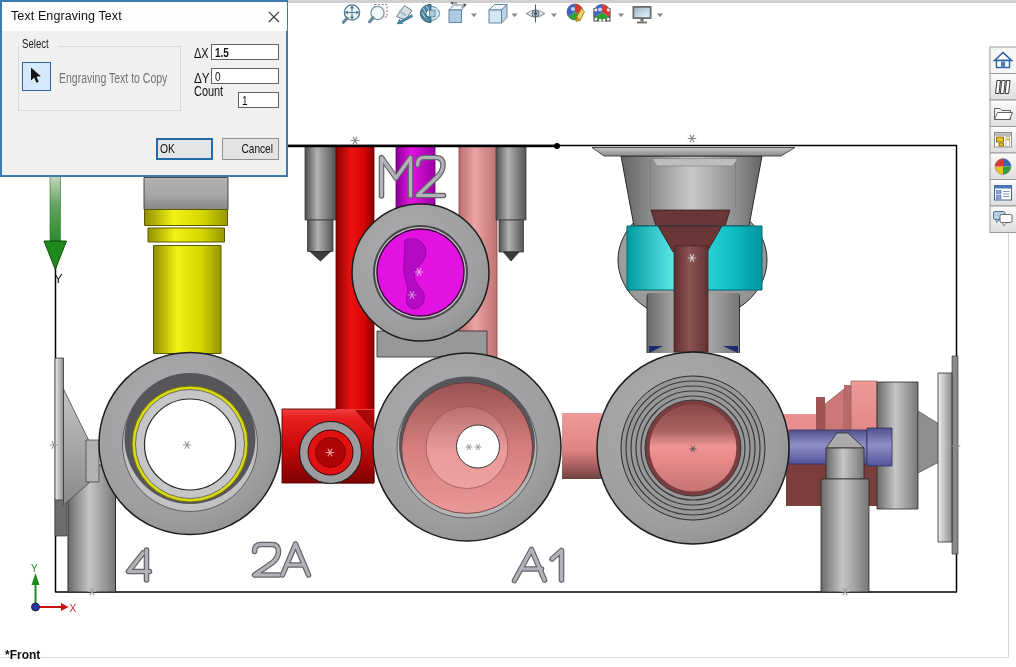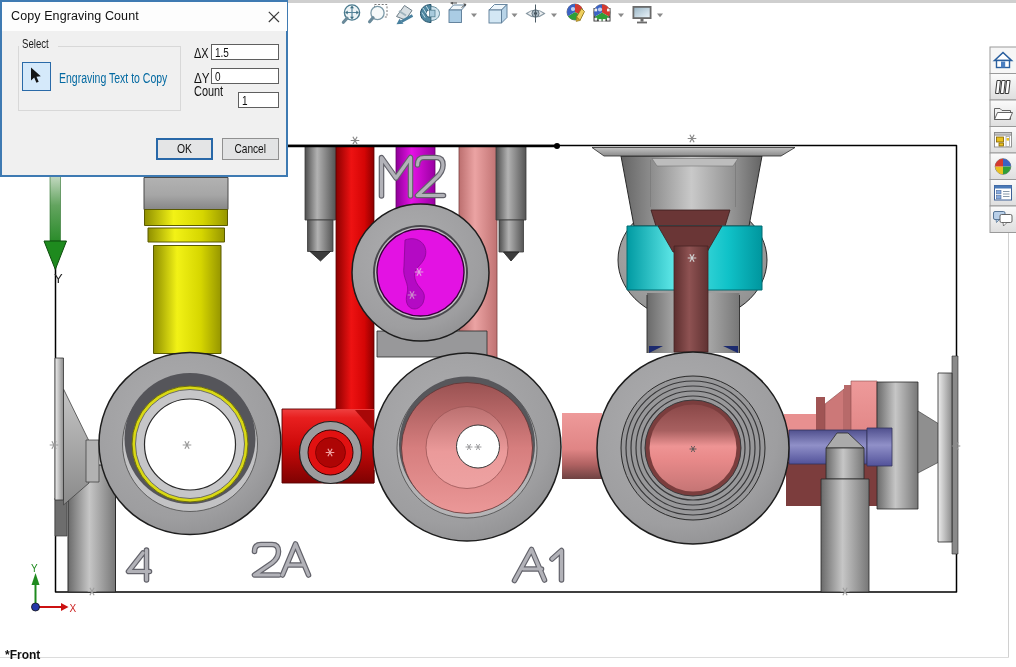--- a/index.html
+++ b/index.html
@@ -457,37 +457,37 @@
     <g>
       <rect x="993.5" y="211.5" width="11.5" height="8" rx="1.5" fill="#b8cfe8" stroke="#4a6a8c" stroke-width="0.9"></rect>
       <polygon points="996,219.5 999.5,219.5 996.5,222.5" fill="#b8cfe8" stroke="#4a6a8c" stroke-width="0.7"></polygon>
       <rect x="1000" y="214.5" width="12" height="8" rx="1.5" fill="#fff" stroke="#555" stroke-width="0.9"></rect>
       <polygon points="1003,222.5 1007,222.5 1003.5,226" fill="#fff" stroke="#555" stroke-width="0.7"></polygon>
     </g>
   </svg>
 
   <div class="abs" style="left:0;top:0;width:288px;height:177px;background:#f0f0f0;border:2px solid #3e7ab2;">
     <div class="abs" style="left:0;top:0;width:285px;height:29px;background:#fdfdfd;"></div>
-    <div class="abs" style="left:9px;top:7px;font-size:12.5px;color:#101010;letter-spacing:0.1px;">Copy Engraving Count</div>
+    <div class="abs" style="left:9px;top:7px;font-size:12.5px;color:#101010;letter-spacing:0.1px;">Text Engraving Text</div>
     <svg class="abs" style="left:266px;top:8.5px;" width="12" height="12" viewBox="0 0 12 12">
       <path d="M0.8,0.8 L11,11 M11,0.8 L0.8,11" stroke="#3a3a3a" stroke-width="1.15"></path>
     </svg>
 
     <div class="abs" style="left:16px;top:43.5px;width:163px;height:65px;border:1px solid #d8d8d8;"></div>
     <div class="abs" style="left:17px;top:35px;background:#f0f0f0;padding:0 3px;font-size:12px;color:#1a1a1a;"><span class="sq" style="transform:scaleX(0.8);">Select</span></div>
 
     <div class="abs" style="left:20px;top:60px;width:28.5px;height:28.5px;background:#d5e9fa;border:1px solid #2a6aa8;"></div>
     <svg class="abs" style="left:27px;top:65px;" width="14" height="18" viewBox="0 0 14 18">
       <path d="M2,0.5 L2,13.5 L5.2,10.6 L7.4,15.8 L9.7,14.8 L7.5,9.7 L11.8,9.3 Z" fill="#151515"></path>
     </svg>
-    <div class="abs" style="left:57px;top:68px;font-size:14px;color:#0369a1;"><span class="sq" style="transform:scaleX(0.75);">Engraving Text to Copy</span></div>
+    <div class="abs" style="left:57px;top:68px;font-size:14px;color:#737373;"><span class="sq" style="transform:scaleX(0.75);">Engraving Text to Copy</span></div>
 
     <div class="abs" style="left:191.5px;top:42.5px;font-size:14px;color:#111;text-align:center;"><span class="sq" style="transform:scaleX(0.78);">ΔX</span></div>
-    <div class="abs" style="left:209px;top:41.5px;width:68px;height:16.5px;background:#fff;border:1px solid #5f5f5f;font-size:12.5px;color:#111;padding:1px 0 0 3px;"><span class="sq" style="transform:scaleX(0.8);">1.5</span></div>
+    <div class="abs" style="left:209px;top:41.5px;width:68px;height:16.5px;background:#fff;border:1px solid #5f5f5f;font-size:12.5px;color:#111;padding:1px 0 0 3px;font-weight:bold;"><span class="sq" style="transform:scaleX(0.8);">1.5</span></div>
     <div class="abs" style="left:191.5px;top:66.5px;font-size:15px;color:#111;"><span class="sq" style="transform:scaleX(0.78);">ΔY</span></div>
     <div class="abs" style="left:209px;top:65.5px;width:68px;height:16.5px;background:#fff;border:1px solid #5f5f5f;font-size:12.5px;color:#111;padding:1px 0 0 3px;"><span class="sq" style="transform:scaleX(0.8);">0</span></div>
     <div class="abs" style="left:191.5px;top:81px;font-size:14px;color:#111;"><span class="sq" style="transform:scaleX(0.78);">Count</span></div>
     <div class="abs" style="left:236px;top:89.5px;width:41px;height:16.5px;background:#fff;border:1px solid #5f5f5f;font-size:12.5px;color:#111;padding:1px 0 0 3px;"><span class="sq" style="transform:scaleX(0.8);">1</span></div>
 
-    <div class="abs" style="left:154px;top:136px;width:57px;height:22px;background:#e4e5e6;border:2px solid #2868a8;text-align:center;font-size:13px;color:#111;line-height:18px;"><span class="sq" style="transform:scaleX(0.8);transform-origin:50% 50%;">OK</span></div>
-    <div class="abs" style="left:219.5px;top:136px;width:57px;height:22px;background:#e2e3e4;border:1px solid #909090;text-align:center;font-size:13px;color:#111;line-height:20px;"><span class="sq" style="transform:scaleX(0.78);transform-origin:50% 50%;">Cancel</span></div>
+    <div class="abs" style="left:154px;top:136px;width:57px;height:22px;background:#e4e5e6;border:2px solid #2868a8;text-align:left;font-size:13px;color:#111;line-height:18px;"><span class="sq" style="transform:scaleX(0.8);transform-origin:50% 50%;">OK</span></div>
+    <div class="abs" style="left:219.5px;top:136px;width:57px;height:22px;background:#e2e3e4;border:1px solid #909090;text-align:right;font-size:13px;color:#111;line-height:20px;"><span class="sq" style="transform:scaleX(0.78);transform-origin:50% 50%;">Cancel</span></div>
   </div>
 </div>
 
 </body></html>

